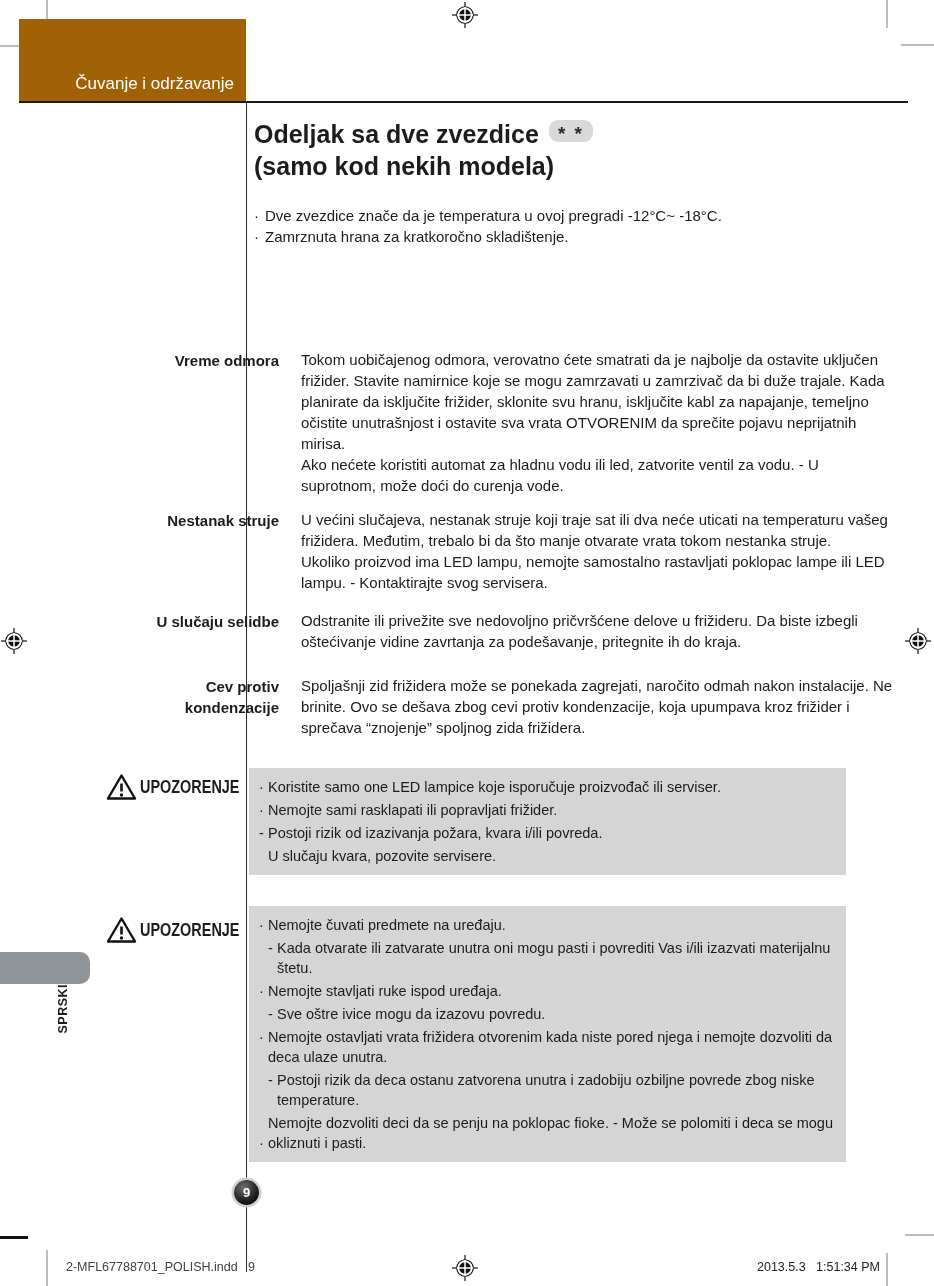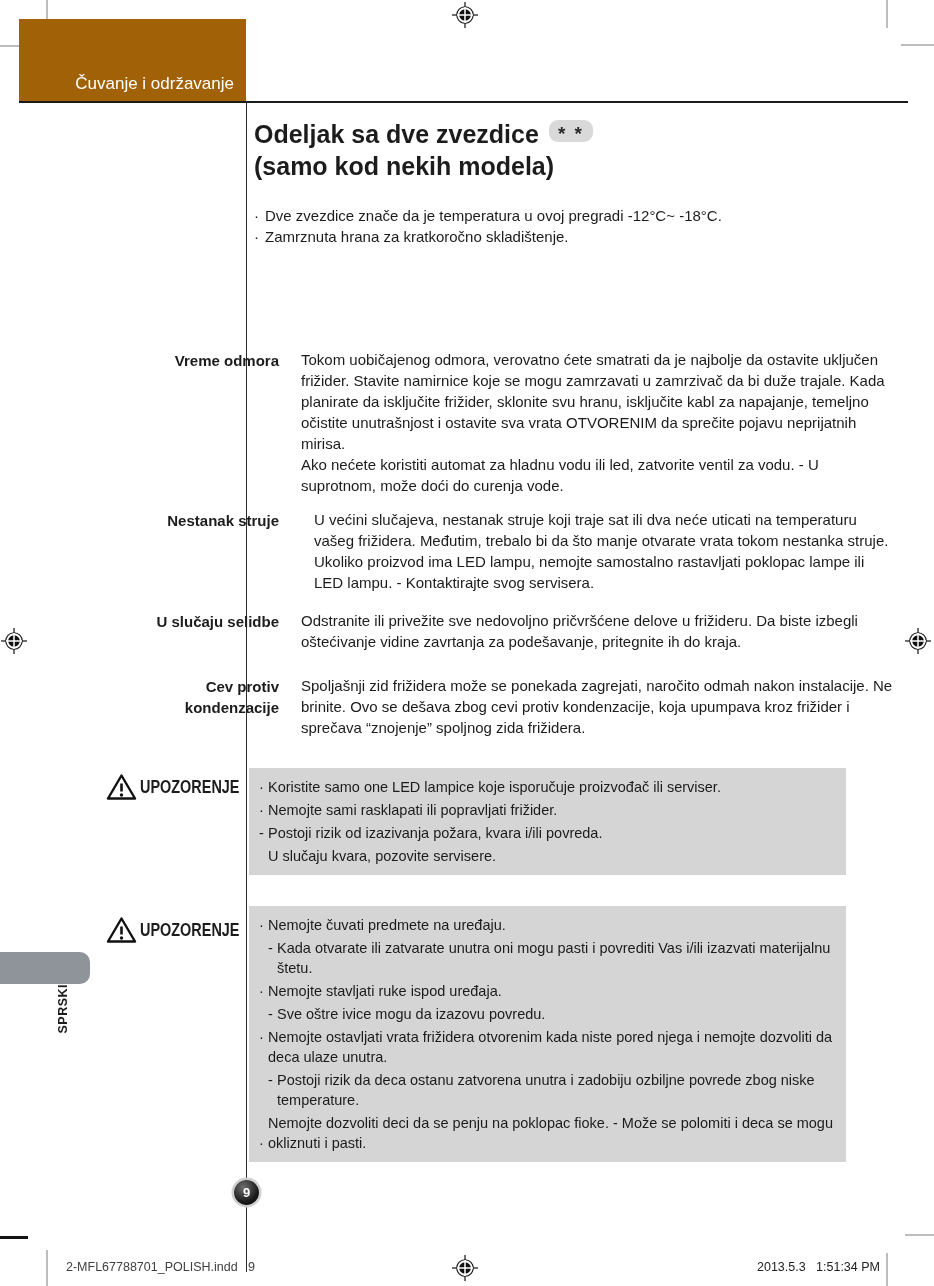--- a/index.html
+++ b/index.html
@@ -116,21 +116,21 @@
 
 
   <div class="sect" style="top:349px;">
     <div class="label-cell">Vreme odmora</div>
     <div class="content-cell">
       <p>Tokom uobičajenog odmora, verovatno ćete smatrati da je najbolje da ostavite uključen frižider. Stavite namirnice koje se mogu zamrzavati u zamrzivač da bi duže trajale. Kada planirate da isključite frižider, sklonite svu hranu, isključite kabl za napajanje, temeljno očistite unutrašnjost i ostavite sva vrata OTVORENIM da sprečite pojavu neprijatnih mirisa.</p>
       <p>Ako nećete koristiti automat za hladnu vodu ili led, zatvorite ventil za vodu. - U suprotnom, može doći do curenja vode.</p>
     </div>
   </div>
 
-  <div class="sect" style="top:509px;gap:13px;">
+  <div class="sect" style="top:509px;">
     <div class="label-cell">Nestanak struje</div>
     <div class="content-cell">
       <p>U većini slučajeva, nestanak struje koji traje sat ili dva neće uticati na temperaturu vašeg frižidera. Međutim, trebalo bi da što manje otvarate vrata tokom nestanka struje.</p>
       <p>Ukoliko proizvod ima LED lampu, nemojte samostalno rastavljati poklopac lampe ili LED lampu. - Kontaktirajte svog servisera.</p>
     </div>
   </div>
 
   <div class="sect" style="top:610px;">
     <div class="label-cell">U slučaju selidbe</div>
     <div class="content-cell">

